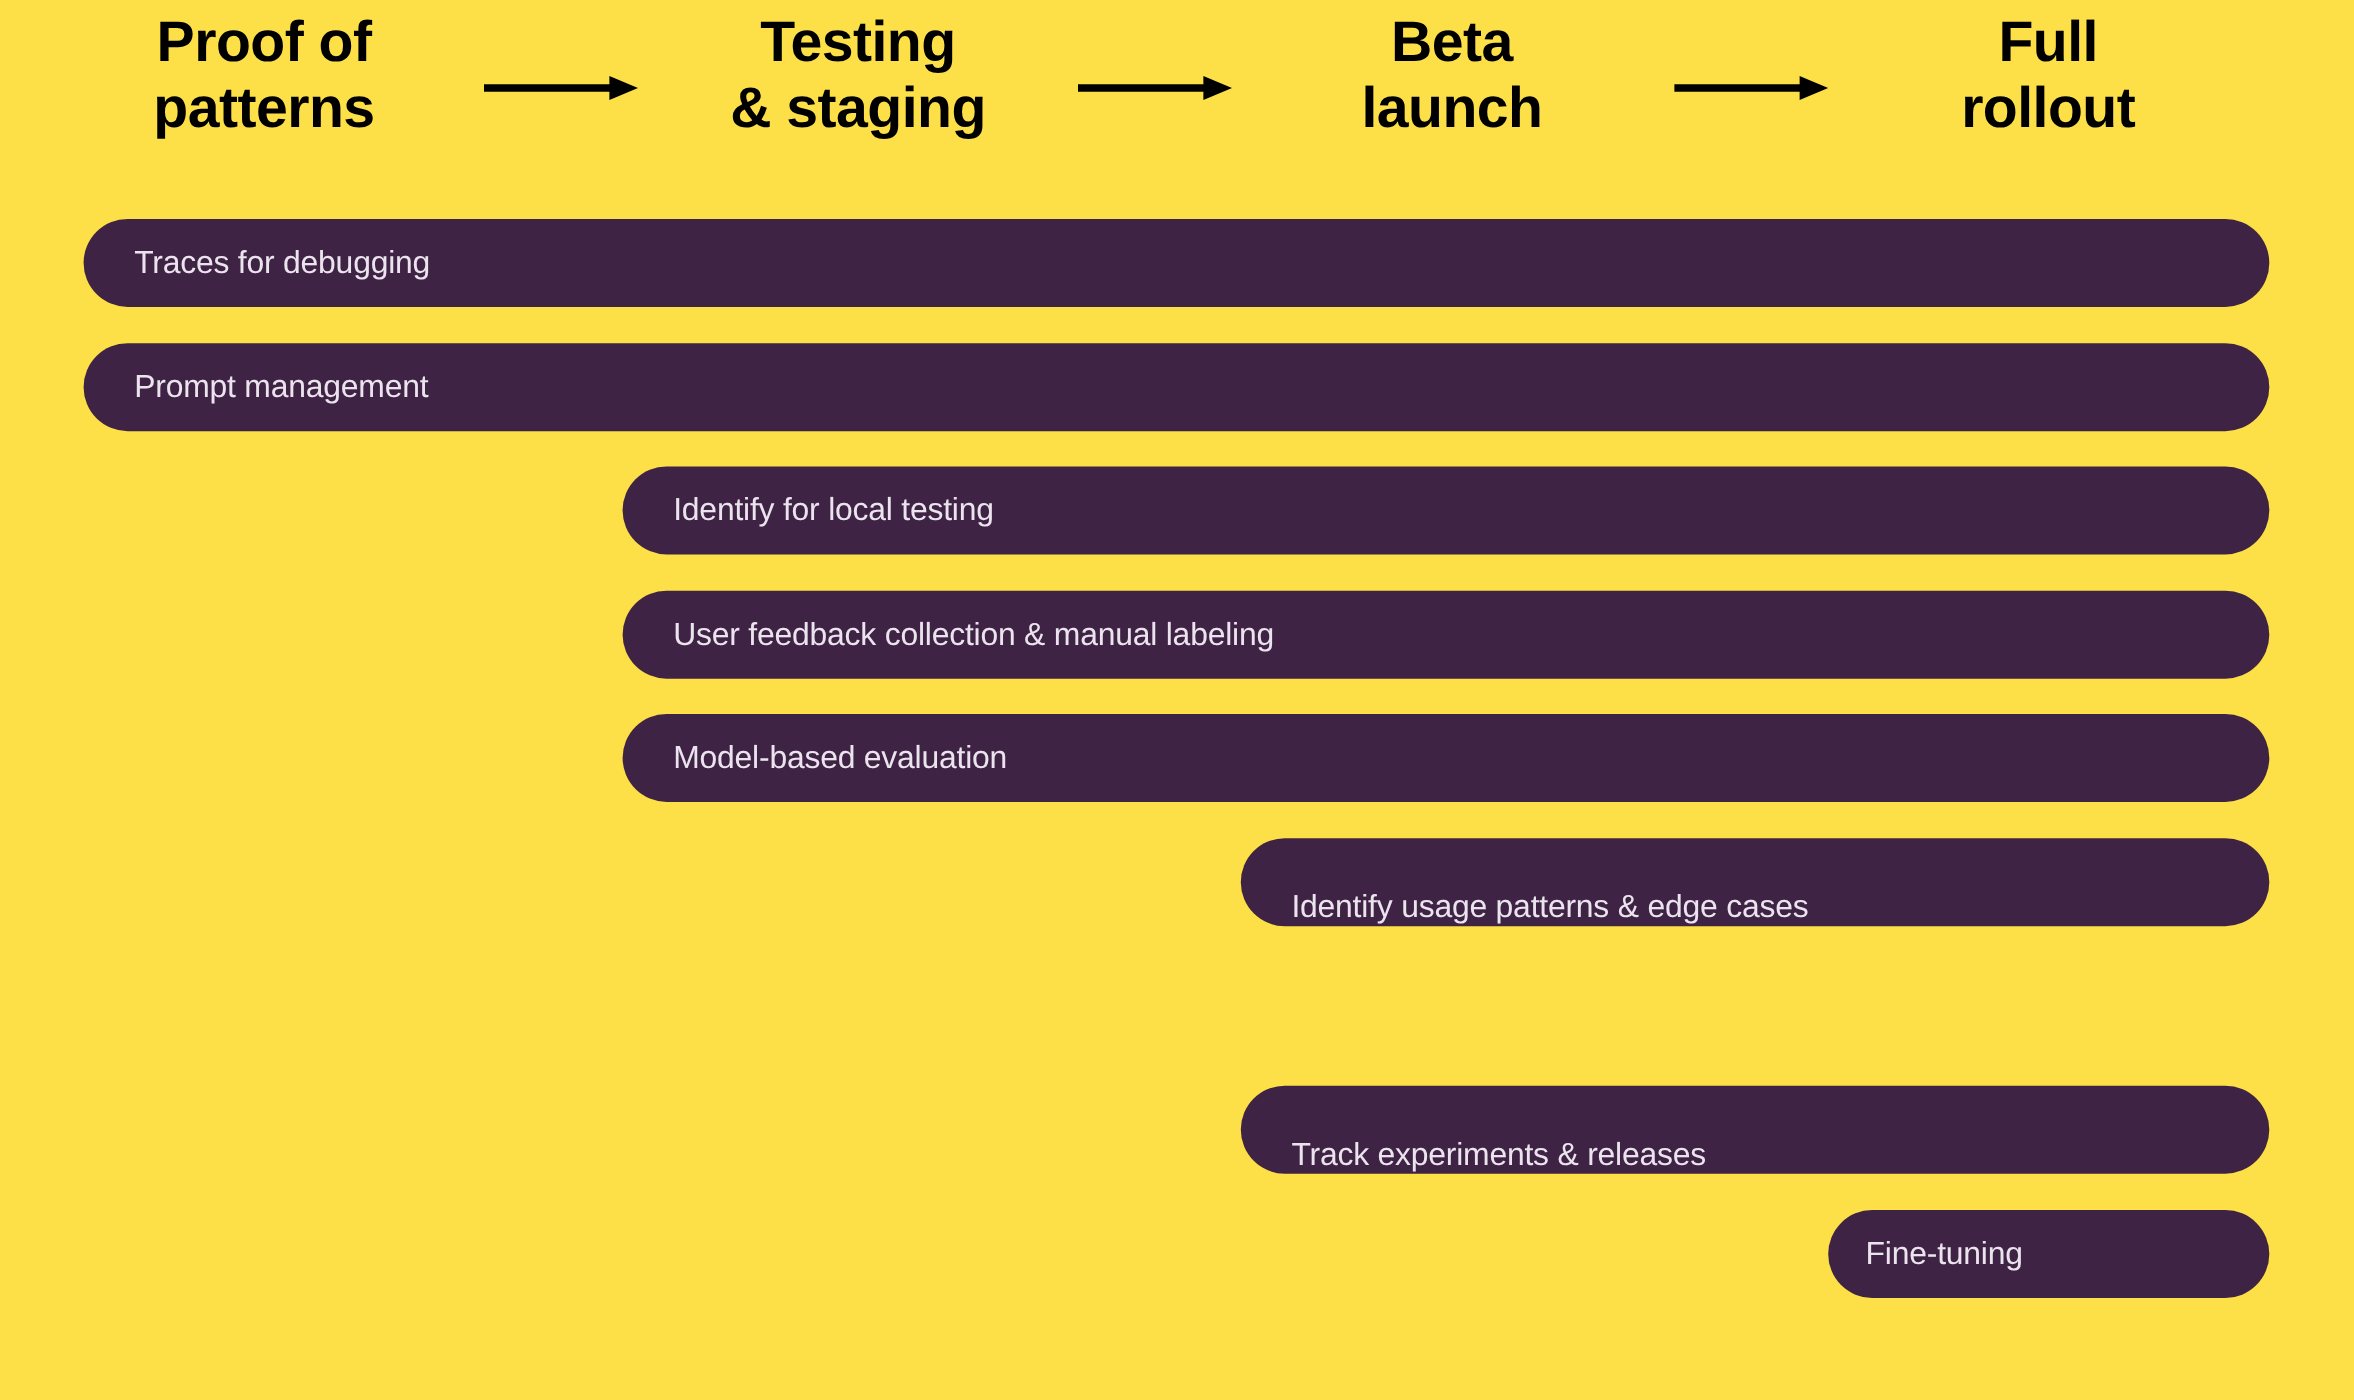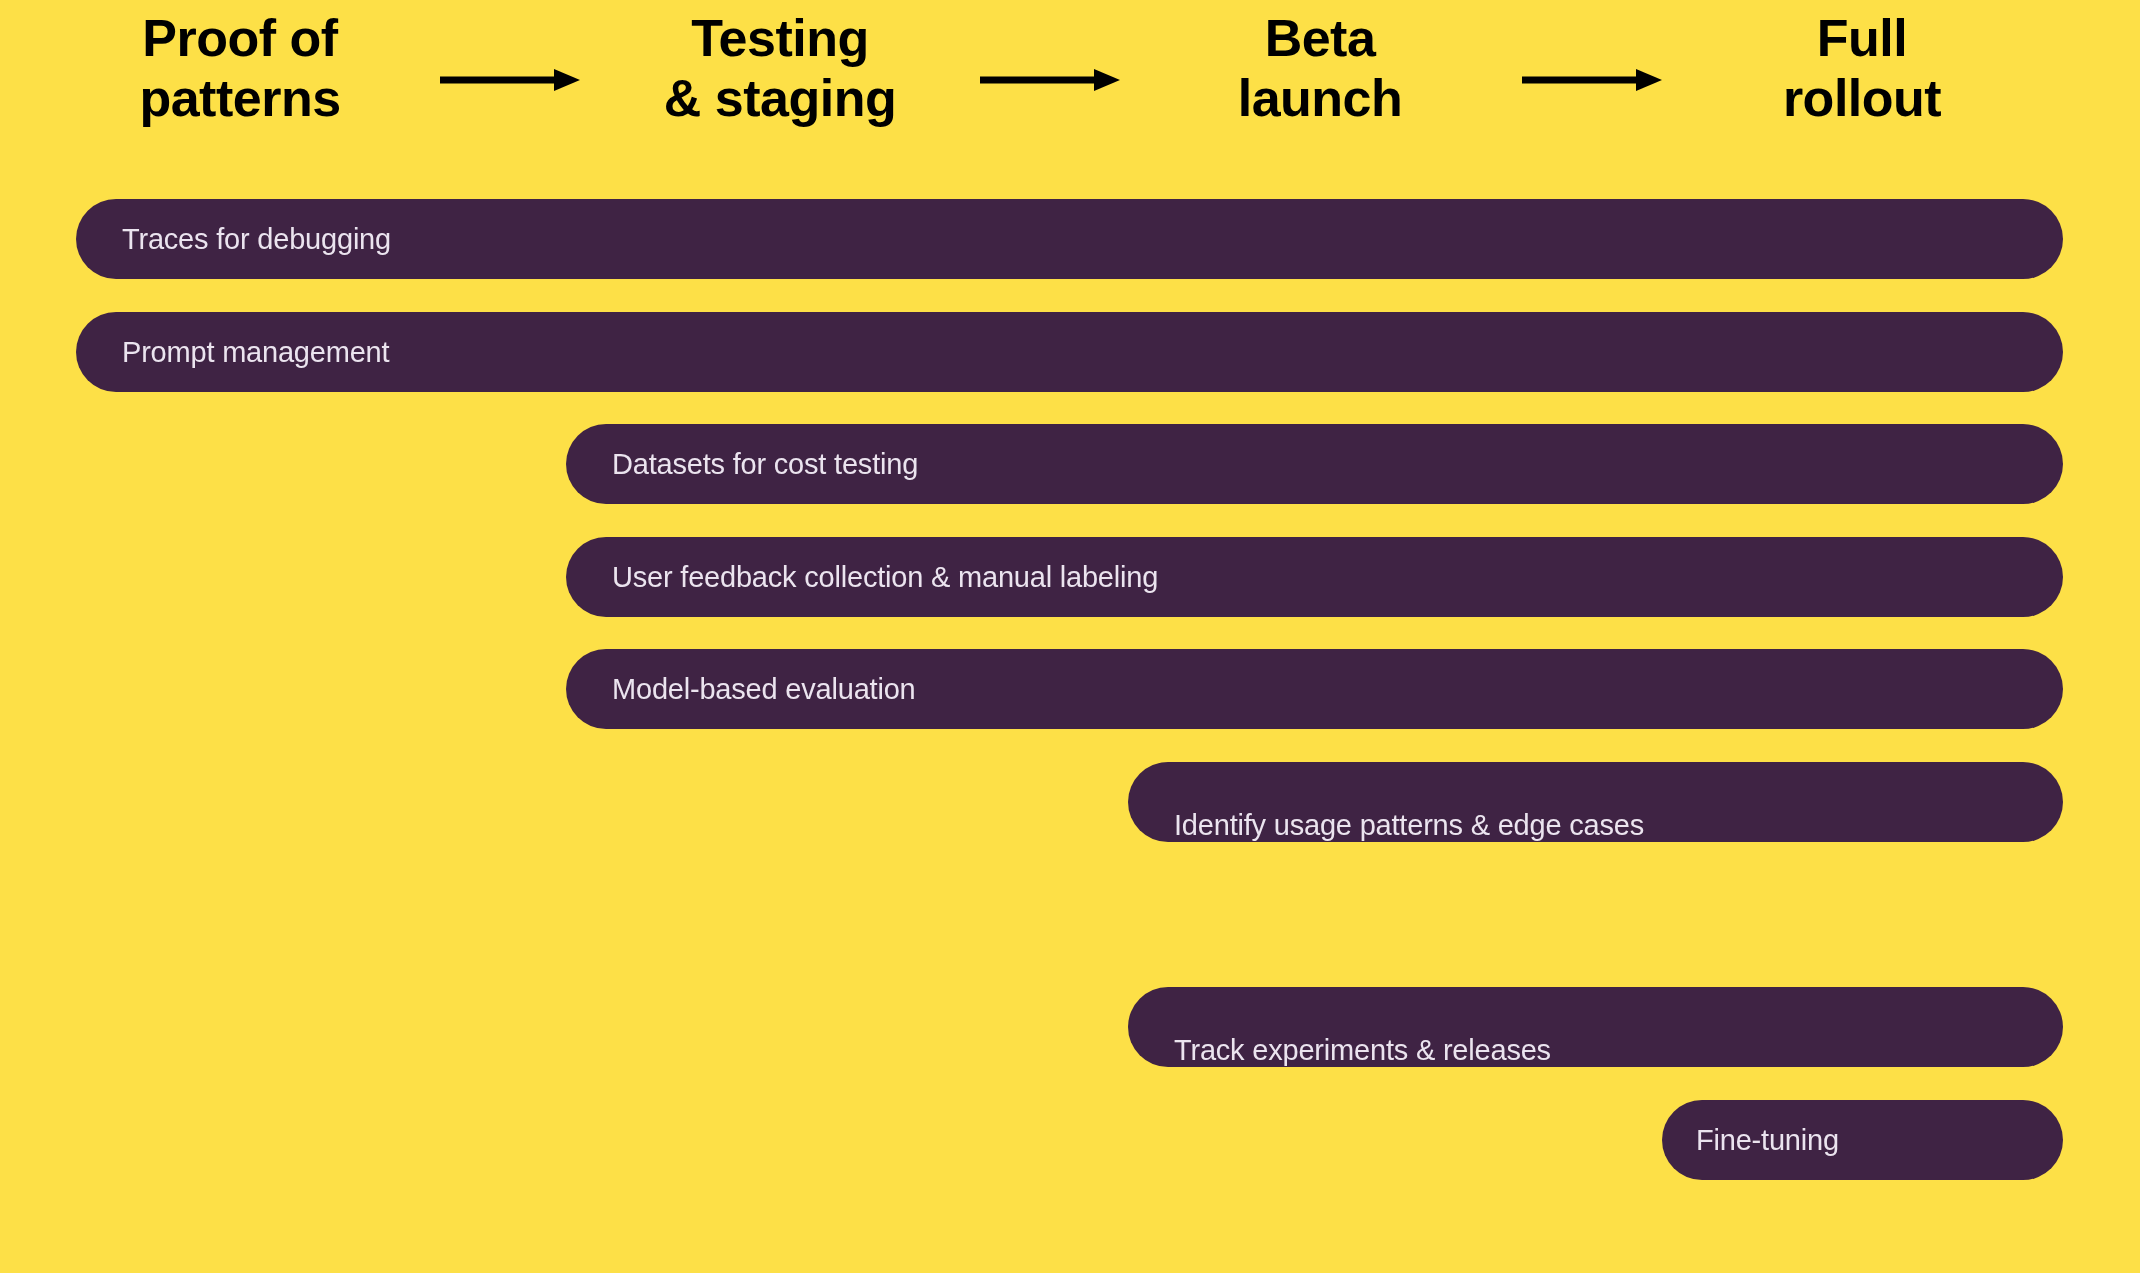--- a/index.html
+++ b/index.html
@@ -142,21 +142,21 @@
 
     <div class="bar" style="left:76px; top:199px; width:1987px;">
       <span class="bar-label">Traces for debugging</span>
     </div>
 
     <div class="bar" style="left:76px; top:312px; width:1987px;">
       <span class="bar-label">Prompt management</span>
     </div>
 
     <div class="bar" style="left:566px; top:424px; width:1497px;">
-      <span class="bar-label">Datasets for cost testing</span>
+      <span class="bar-label">Identify for local testing</span>
     </div>
 
     <div class="bar" style="left:566px; top:537px; width:1497px;">
       <span class="bar-label">User feedback collection &amp; manual labeling</span>
     </div>
 
     <div class="bar" style="left:566px; top:649px; width:1497px;">
       <span class="bar-label">Model-based evaluation</span>
     </div>
 

